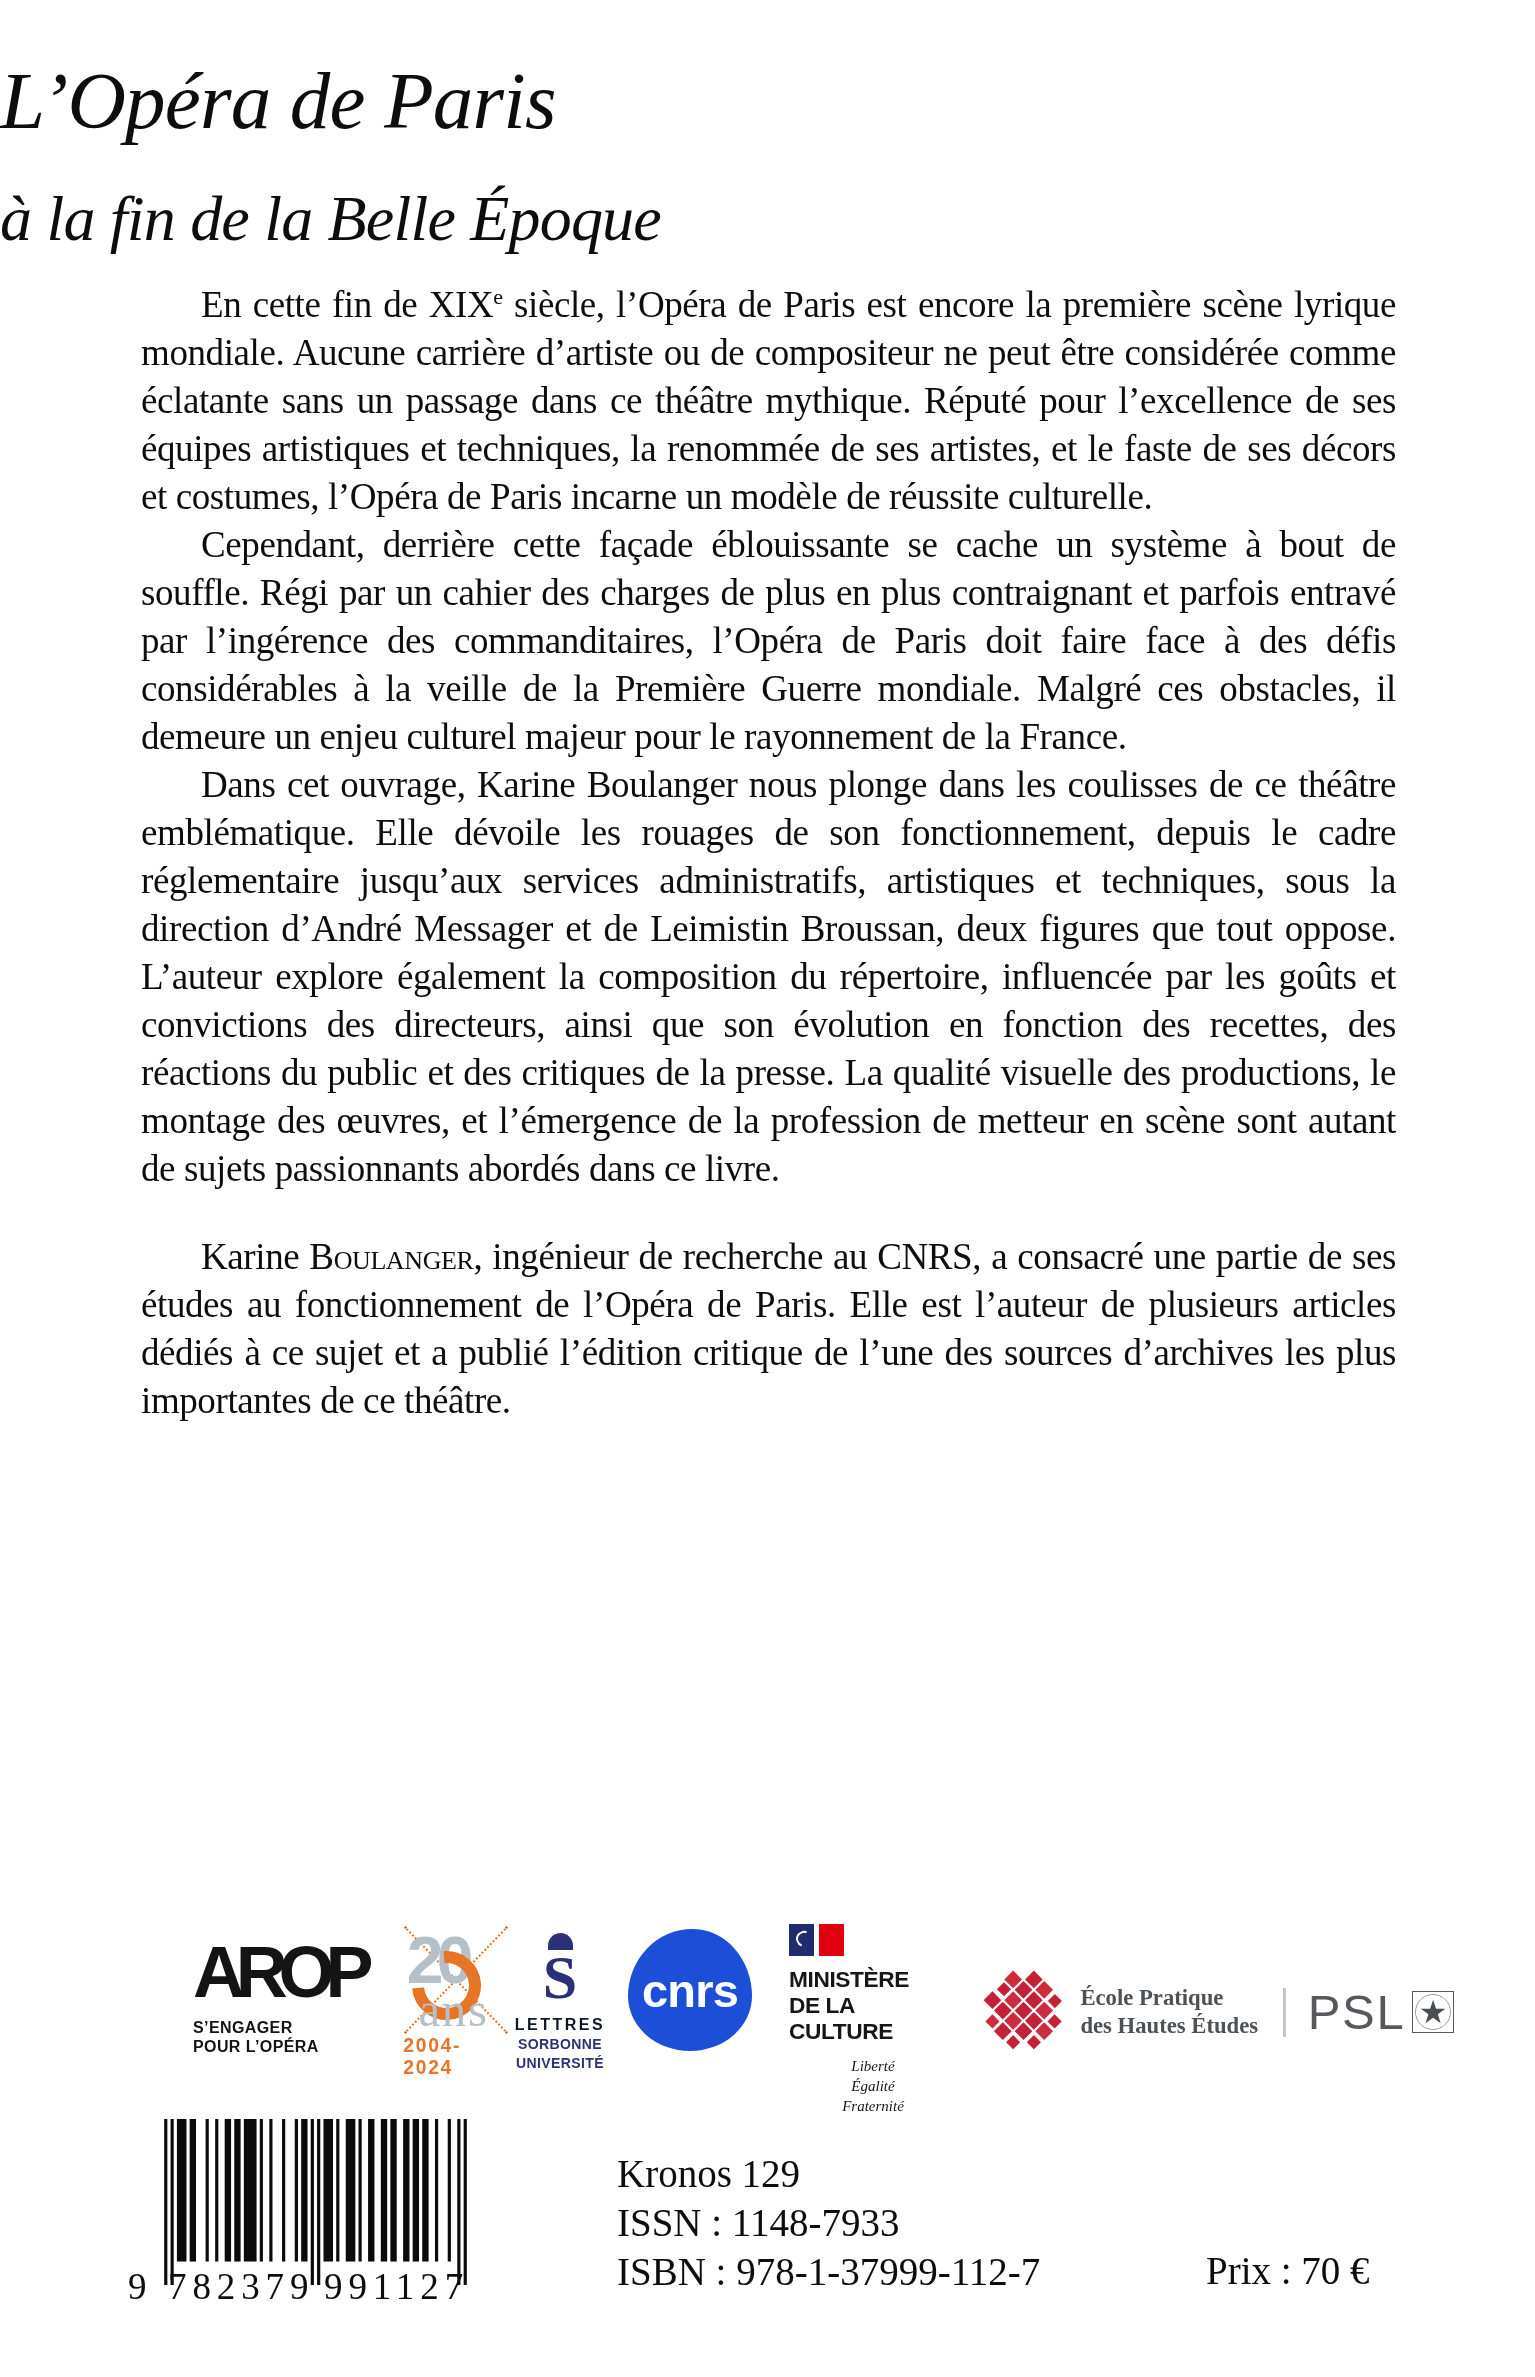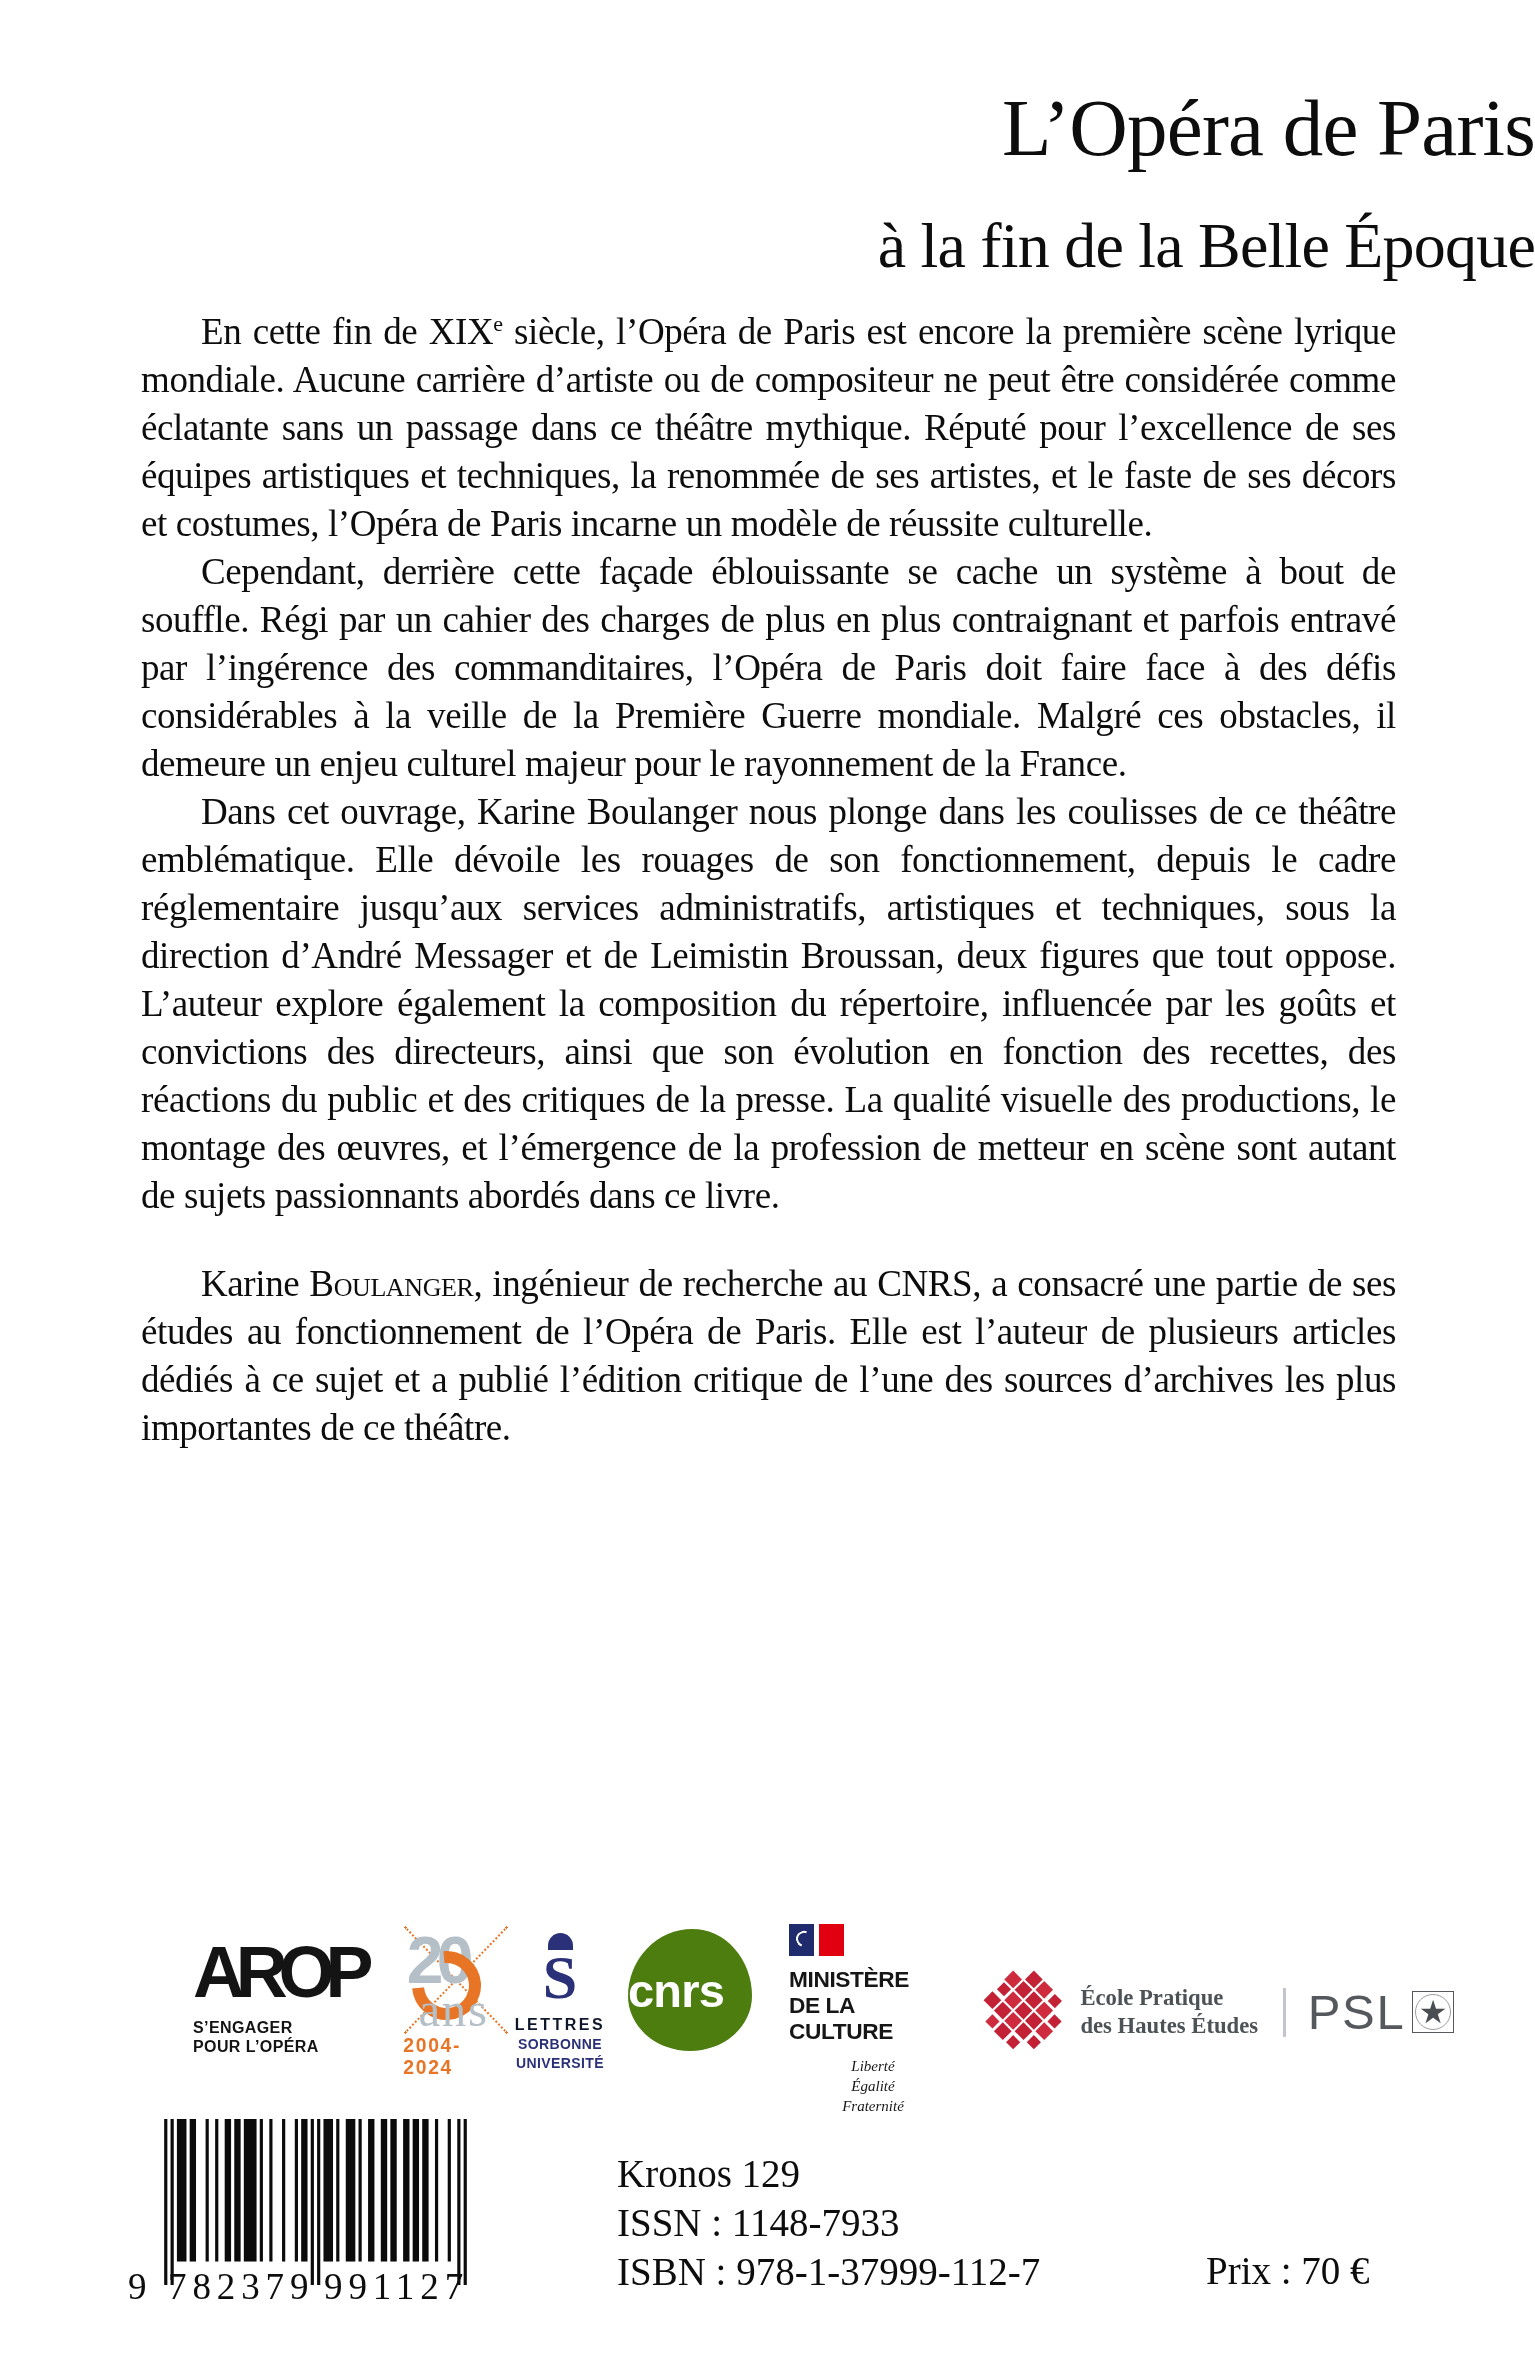--- a/index.html
+++ b/index.html
@@ -7,21 +7,21 @@
     position:relative;
     width:1535px; height:2377px;
     margin:0 auto;
     background:#ffffff;
     color:#0d0d0d;
     font-family:"Liberation Serif", serif;
     overflow:hidden;
   }
 
   
-  .header { text-align:right; padding-top:88px; }
+  .header { text-align:left; padding-top:61px;font-style:italic; }
   .title    { font-size:81px; line-height:1.0; letter-spacing:-0.8px; }
   .subtitle { font-size:64px; line-height:1.1; margin-top:42px; letter-spacing:-0.8px; }
   .dates    { font-size:59px; line-height:1.1; margin-top:47px; letter-spacing:0.8px; }
 
   
   .bodytext {
     margin:27px 139px 0 141px;
     font-size:37px; line-height:48px;
     text-align:justify;
     letter-spacing:-0.4px;
@@ -59,23 +59,23 @@
   .logo-sorbonne { left:508px; top:1933px; width:104px; text-align:center; }
   .dome { width:25px; height:17px; margin:0 auto; background:#2b3178;
           border-radius:12.6px 12.6px 0 0; }
   .sorb-s { font-size:62px; font-weight:bold; color:#2b3178; line-height:0.95; margin-top:-1.7px; }
   .lettres { margin-top:8.4px; font-family:"Liberation Sans", sans-serif; font-weight:bold;
              font-size:16px; color:#0f172a; letter-spacing:2.5px; }
   .sorbline { font-family:"Liberation Sans", sans-serif; font-weight:bold;
               font-size:14px; color:#2b3178; letter-spacing:0.4px; margin-top:2.5px; }
 
   
-  .logo-cnrs { left:628px; top:1929px; width:124px; height:122px; background:#4d7c0f;
+  .logo-cnrs { left:628px; top:1929px; width:124px; height:122px; background:#1d4ed8;
                border-radius:52% 48% 50% 50% / 55% 55% 45% 45%;
-               display:flex; align-items:center; justify-content:flex-start; }
+               display:flex; align-items:center; justify-content:center; }
   .cnrs-text { color:#fff; font-family:"Liberation Sans", sans-serif; font-weight:bold;
                font-size:47px; letter-spacing:-0.8px; }
 
   
   .logo-ministere { left:789px; top:1924px; width:168px; }
   .flag { display:flex; gap:5px; }
   .flag-blue { width:25px; height:32px; background:#1f2b6c; position:relative; overflow:hidden; }
   .flag-blue::after { content:""; position:absolute; right:2.5px; top:6.7px; width:11.7px; height:11.7px;
                       border:2.5px solid #fff; border-radius:50%;
                       border-right-color:transparent; border-bottom-color:transparent;

